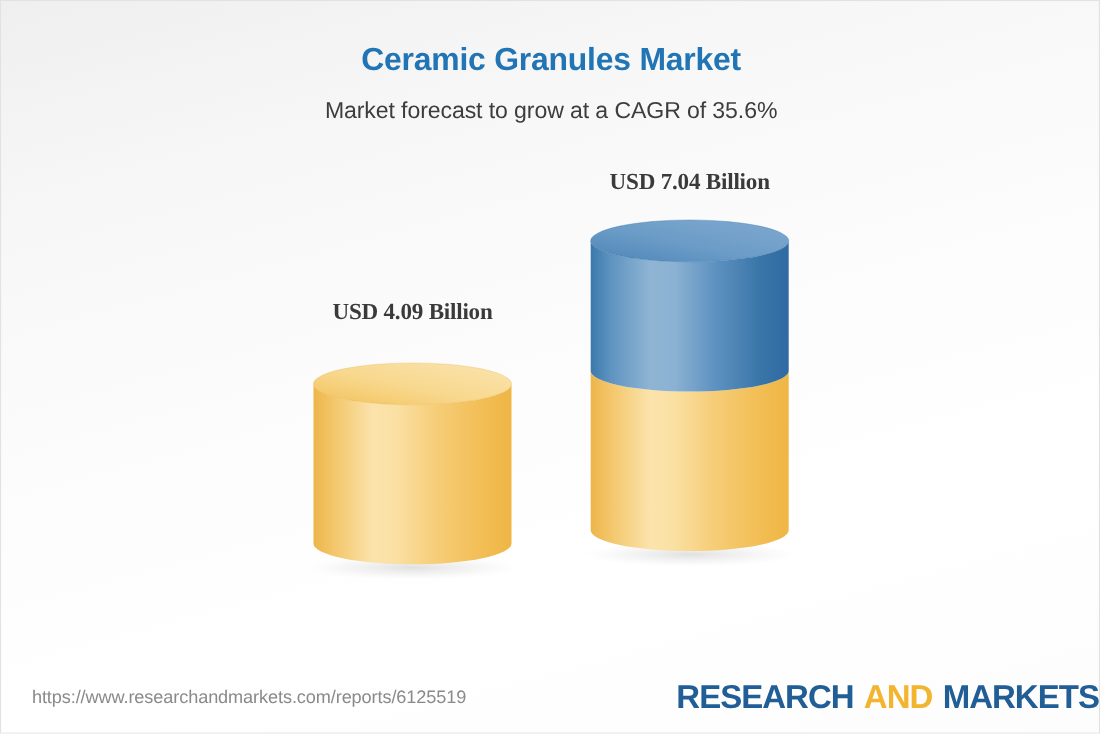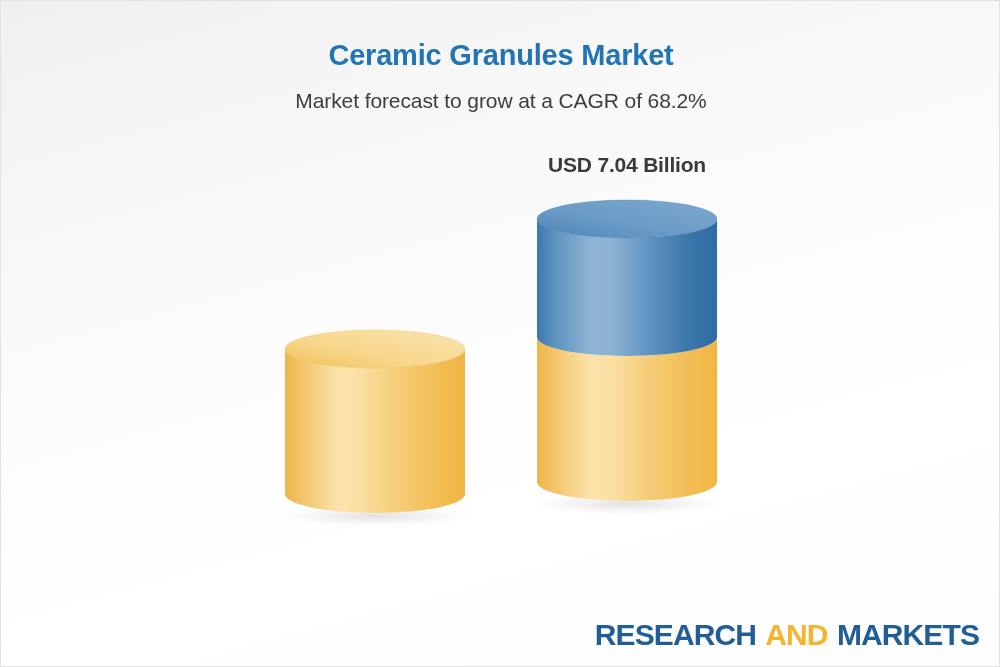--- a/index.html
+++ b/index.html
@@ -49,20 +49,21 @@
   .plot {
     position: absolute;
     top: 0;
     left: 0;
     width: 1000px;
     height: 600px;
   }
 
   .bar-group {
     position: absolute;
+    font-family: Liberation Serif, serif;
   }
   .bar-value {
     position: absolute;
     width: 100%;
     text-align: center;
     font-size: 21px;
     font-weight: bold;
     color: #3a3a3a;
     letter-spacing: -0.2px;
     white-space: nowrap;
@@ -109,21 +110,21 @@
   .footer-url {
     position: absolute;
     left: 28px;
     bottom: 22px;
     font-size: 16.5px;
     color: #8a8a8a;
     letter-spacing: -0.1px;
   }
   .brand {
     position: absolute;
-    right: 20px;
+    right: 0;
     bottom: 16px;
     text-align: right;
     line-height: 1;
   }
   .brand-main {
     font-size: 30px;
     font-weight: bold;
     letter-spacing: -0.9px;
     color: #215e96;
     white-space: nowrap;
@@ -138,25 +139,26 @@
     color: #215e96;
     white-space: nowrap;
   }
 </style>
 </head>
 <body>
 
 <div class="canvas">
 
   <div class="chart-title">Ceramic Granules Market</div>
-  <div class="chart-subtitle">Market forecast to grow at a CAGR of 68.2%</div>
+  <div class="chart-subtitle">Market forecast to grow at a CAGR of 35.6%</div>
 
   <div class="plot">
 
     <div class="bar-group" id="group-2026">
+      <div class="bar-value">USD 4.09 Billion</div>
 
       <svg class="cyl-svg" width="192" height="200" viewBox="0 0 192 200">
         <defs>
           <linearGradient id="yellowBody26" x1="0" y1="0" x2="1" y2="0">
             <stop offset="0" stop-color="#edb54a"></stop>
             <stop offset="0.10" stop-color="#f3c66a"></stop>
             <stop offset="0.30" stop-color="#fbe3ab"></stop>
             <stop offset="0.42" stop-color="#fae0a3"></stop>
             <stop offset="0.62" stop-color="#f6cd78"></stop>
             <stop offset="0.86" stop-color="#f2bd53"></stop>
@@ -235,18 +237,19 @@
                  A 90,19 0 0 1 6,20 Z" fill="url(#blueBody32)"></path>
 
         <ellipse cx="96" cy="20" rx="90" ry="19" fill="url(#blueTop32)"></ellipse>
         <ellipse cx="96" cy="20" rx="90" ry="19" fill="none" stroke="#3d7cae" stroke-opacity="0.45" stroke-width="0.8"></ellipse>
       </svg>
 
     </div>
 
   </div>
 
+  <div class="footer-url">https://www.researchandmarkets.com/reports/6125519</div>
 
   <div class="brand">
     <div class="brand-main"><span>RESEARCH</span><span class="sp"> </span><span class="and">AND</span><span class="sp"> </span><span>MARKETS</span></div>
   </div>
 
 </div>
 
 </body></html>

